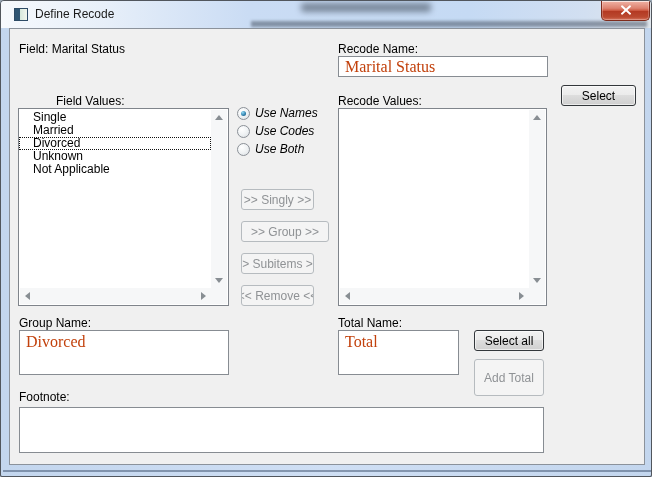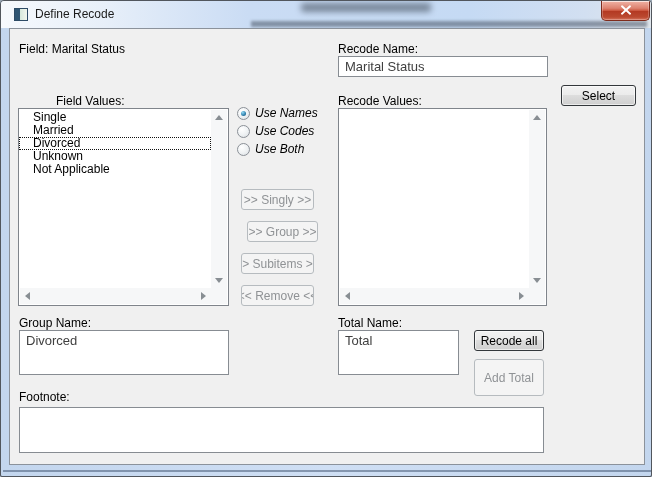--- a/index.html
+++ b/index.html
@@ -66,21 +66,21 @@
     border:1px solid #70757b; border-radius:3px;
     box-shadow:inset 0 0 0 1px rgba(255,255,255,.6);
     overflow:hidden; white-space:nowrap; cursor:default;
   }
   .btn.default { border-color:#33373b; }
   .btn.disabled {
     background:#f4f4f4; border-color:#b6bbbf; color:#8f9295; box-shadow:none;
   }
   .textbox {
     position:absolute; border:1px solid #878c92; background:#fff;
-    font-family:Liberation Sans, sans-serif; font-size:13px; color:#404040;
+    font-family:Liberation Serif, serif; font-size:16px; color:#c2410c;
     padding:2px 6px; resize:none; outline:none; overflow:hidden;
   }
   input.textbox { padding:0 6px; }
   
   .listbox { position:absolute; background:#fff; border:1px solid #7f848b; }
   .list-content { position:absolute; left:0; top:0; right:17px; bottom:17px; overflow:hidden; }
   .list-item { height:13px; line-height:13px; padding-left:14px; font-size:12px; white-space:nowrap; }
   .list-item.focused { outline:1px dotted #111; outline-offset:-1px; }
   .vtrack {
     position:absolute; top:1px; right:1px; bottom:17px; width:16px;
@@ -169,21 +169,21 @@
   <div class="radio-row" style="left:236px; top:122px;">
     <span class="radio-circle"></span>
     <span class="radio-label">Use Codes</span>
   </div>
   <div class="radio-row" style="left:236px; top:140px;">
     <span class="radio-circle"></span>
     <span class="radio-label">Use Both</span>
   </div>
 
   <div class="btn disabled" style="left:240px; top:188px; width:73px; height:21px;">&gt;&gt; Singly &gt;&gt;</div>
-  <div class="btn disabled" style="left:240px; top:220px; width:71px; height:21px;margin-left:6px;">&gt;&gt; Group &gt;&gt;</div>
+  <div class="btn disabled" style="left:240px; top:220px; width:88px; height:21px;">&gt;&gt; Group &gt;&gt;</div>
   <div class="btn disabled" style="left:240px; top:252px; width:73px; height:21px;">&gt;&gt; Subitems &gt;&gt;</div>
   <div class="btn disabled" style="left:240px; top:284px; width:73px; height:21px;">&lt;&lt; Remove &lt;&lt;</div>
 
   <div class="lbl" style="left:337px; top:93px;">Recode Values:</div>
   <div class="listbox" style="left:337px; top:107px; width:209px; height:198px;">
     <div class="list-content"></div>
     <div class="vtrack">
       <div class="arr arr-up"></div>
       <div class="arr arr-down"></div>
     </div>
@@ -193,20 +193,20 @@
     </div>
     <div class="corner"></div>
   </div>
 
   <div class="lbl" style="left:18px; top:315px;">Group Name:</div>
   <textarea class="textbox" style="left: 18px; top: 329px; width: 210px; height: 45px;" readonly="">Divorced</textarea>
 
   <div class="lbl" style="left:337px; top:315px;">Total Name:</div>
   <textarea class="textbox" style="left: 337px; top: 329px; width: 121px; height: 45px;" readonly="">Total</textarea>
 
-  <div class="btn default" style="left:473px; top:329px; width:70px; height:21px;">Recode all</div>
+  <div class="btn default" style="left:473px; top:329px; width:70px; height:21px;">Select all</div>
   <div class="btn disabled" style="left:473px; top:358px; width:70px; height:37px;">Add Total</div>
 
   <div class="lbl" style="left:18px; top:389px;">Footnote:</div>
   <textarea class="textbox" style="left: 18px; top: 406px; width: 525px; height: 46px;" readonly=""></textarea>
 
   <div class="bottom-shine"></div>
 </div>
 
 </body></html>

